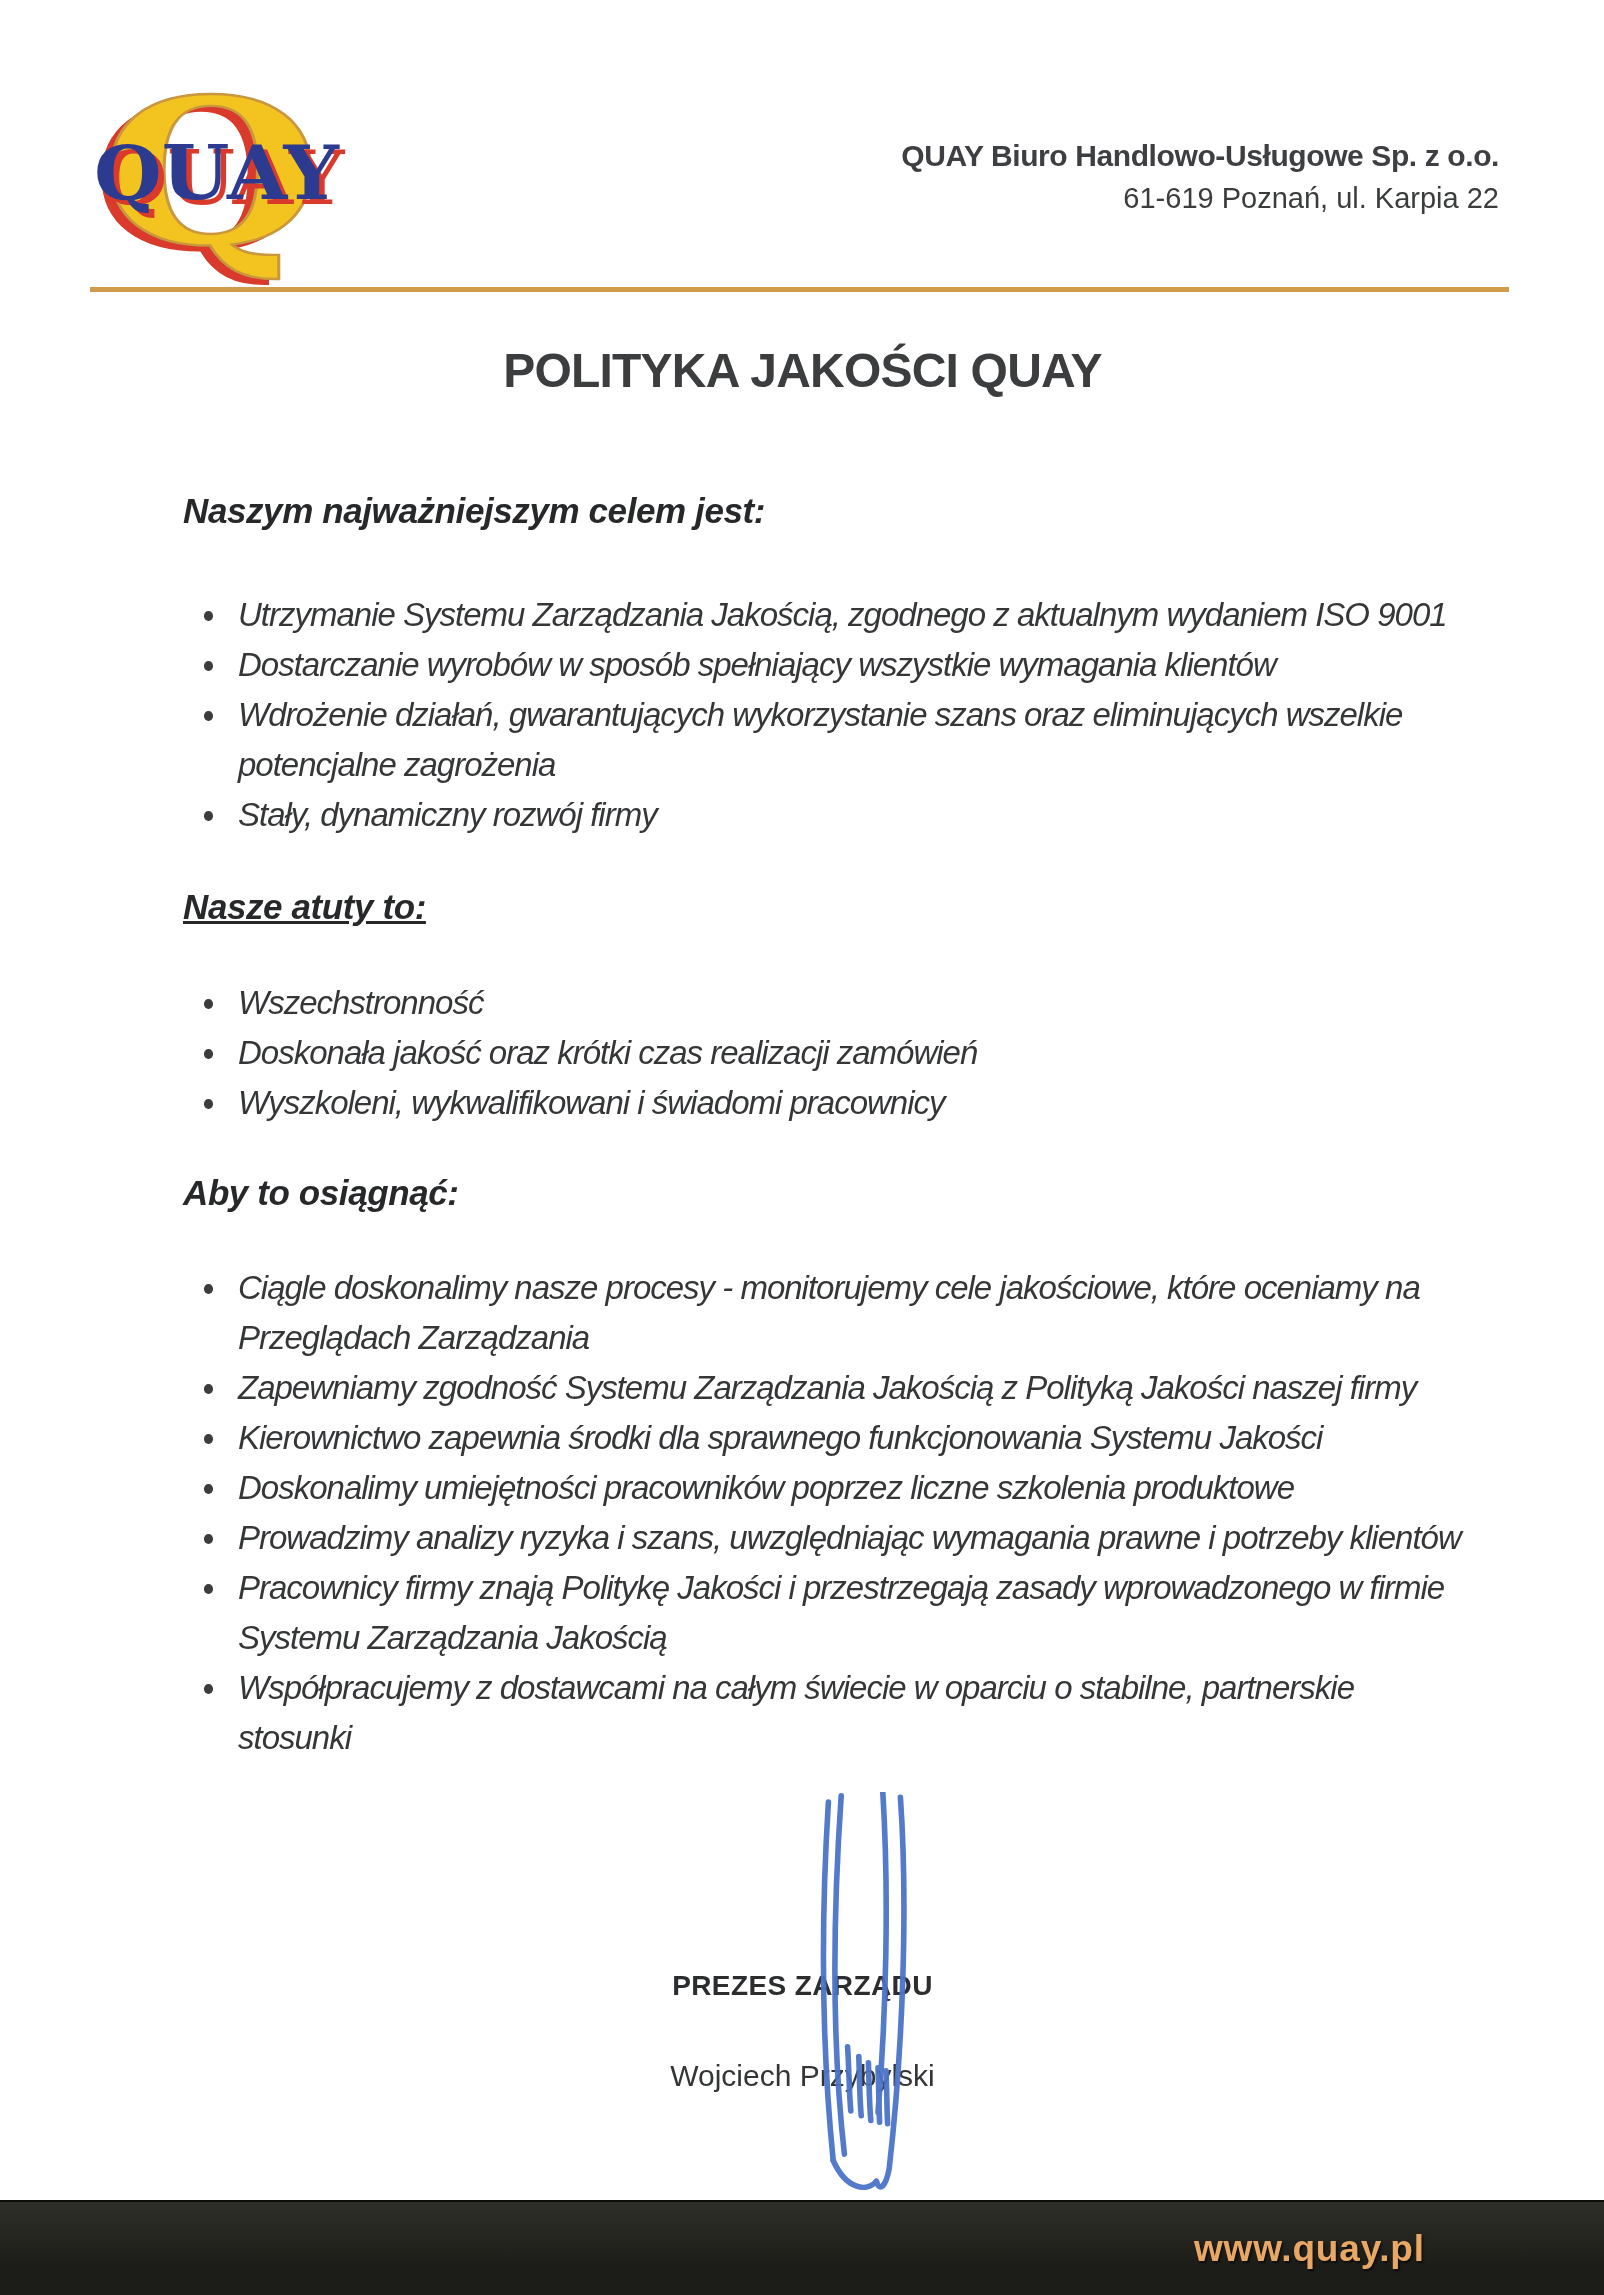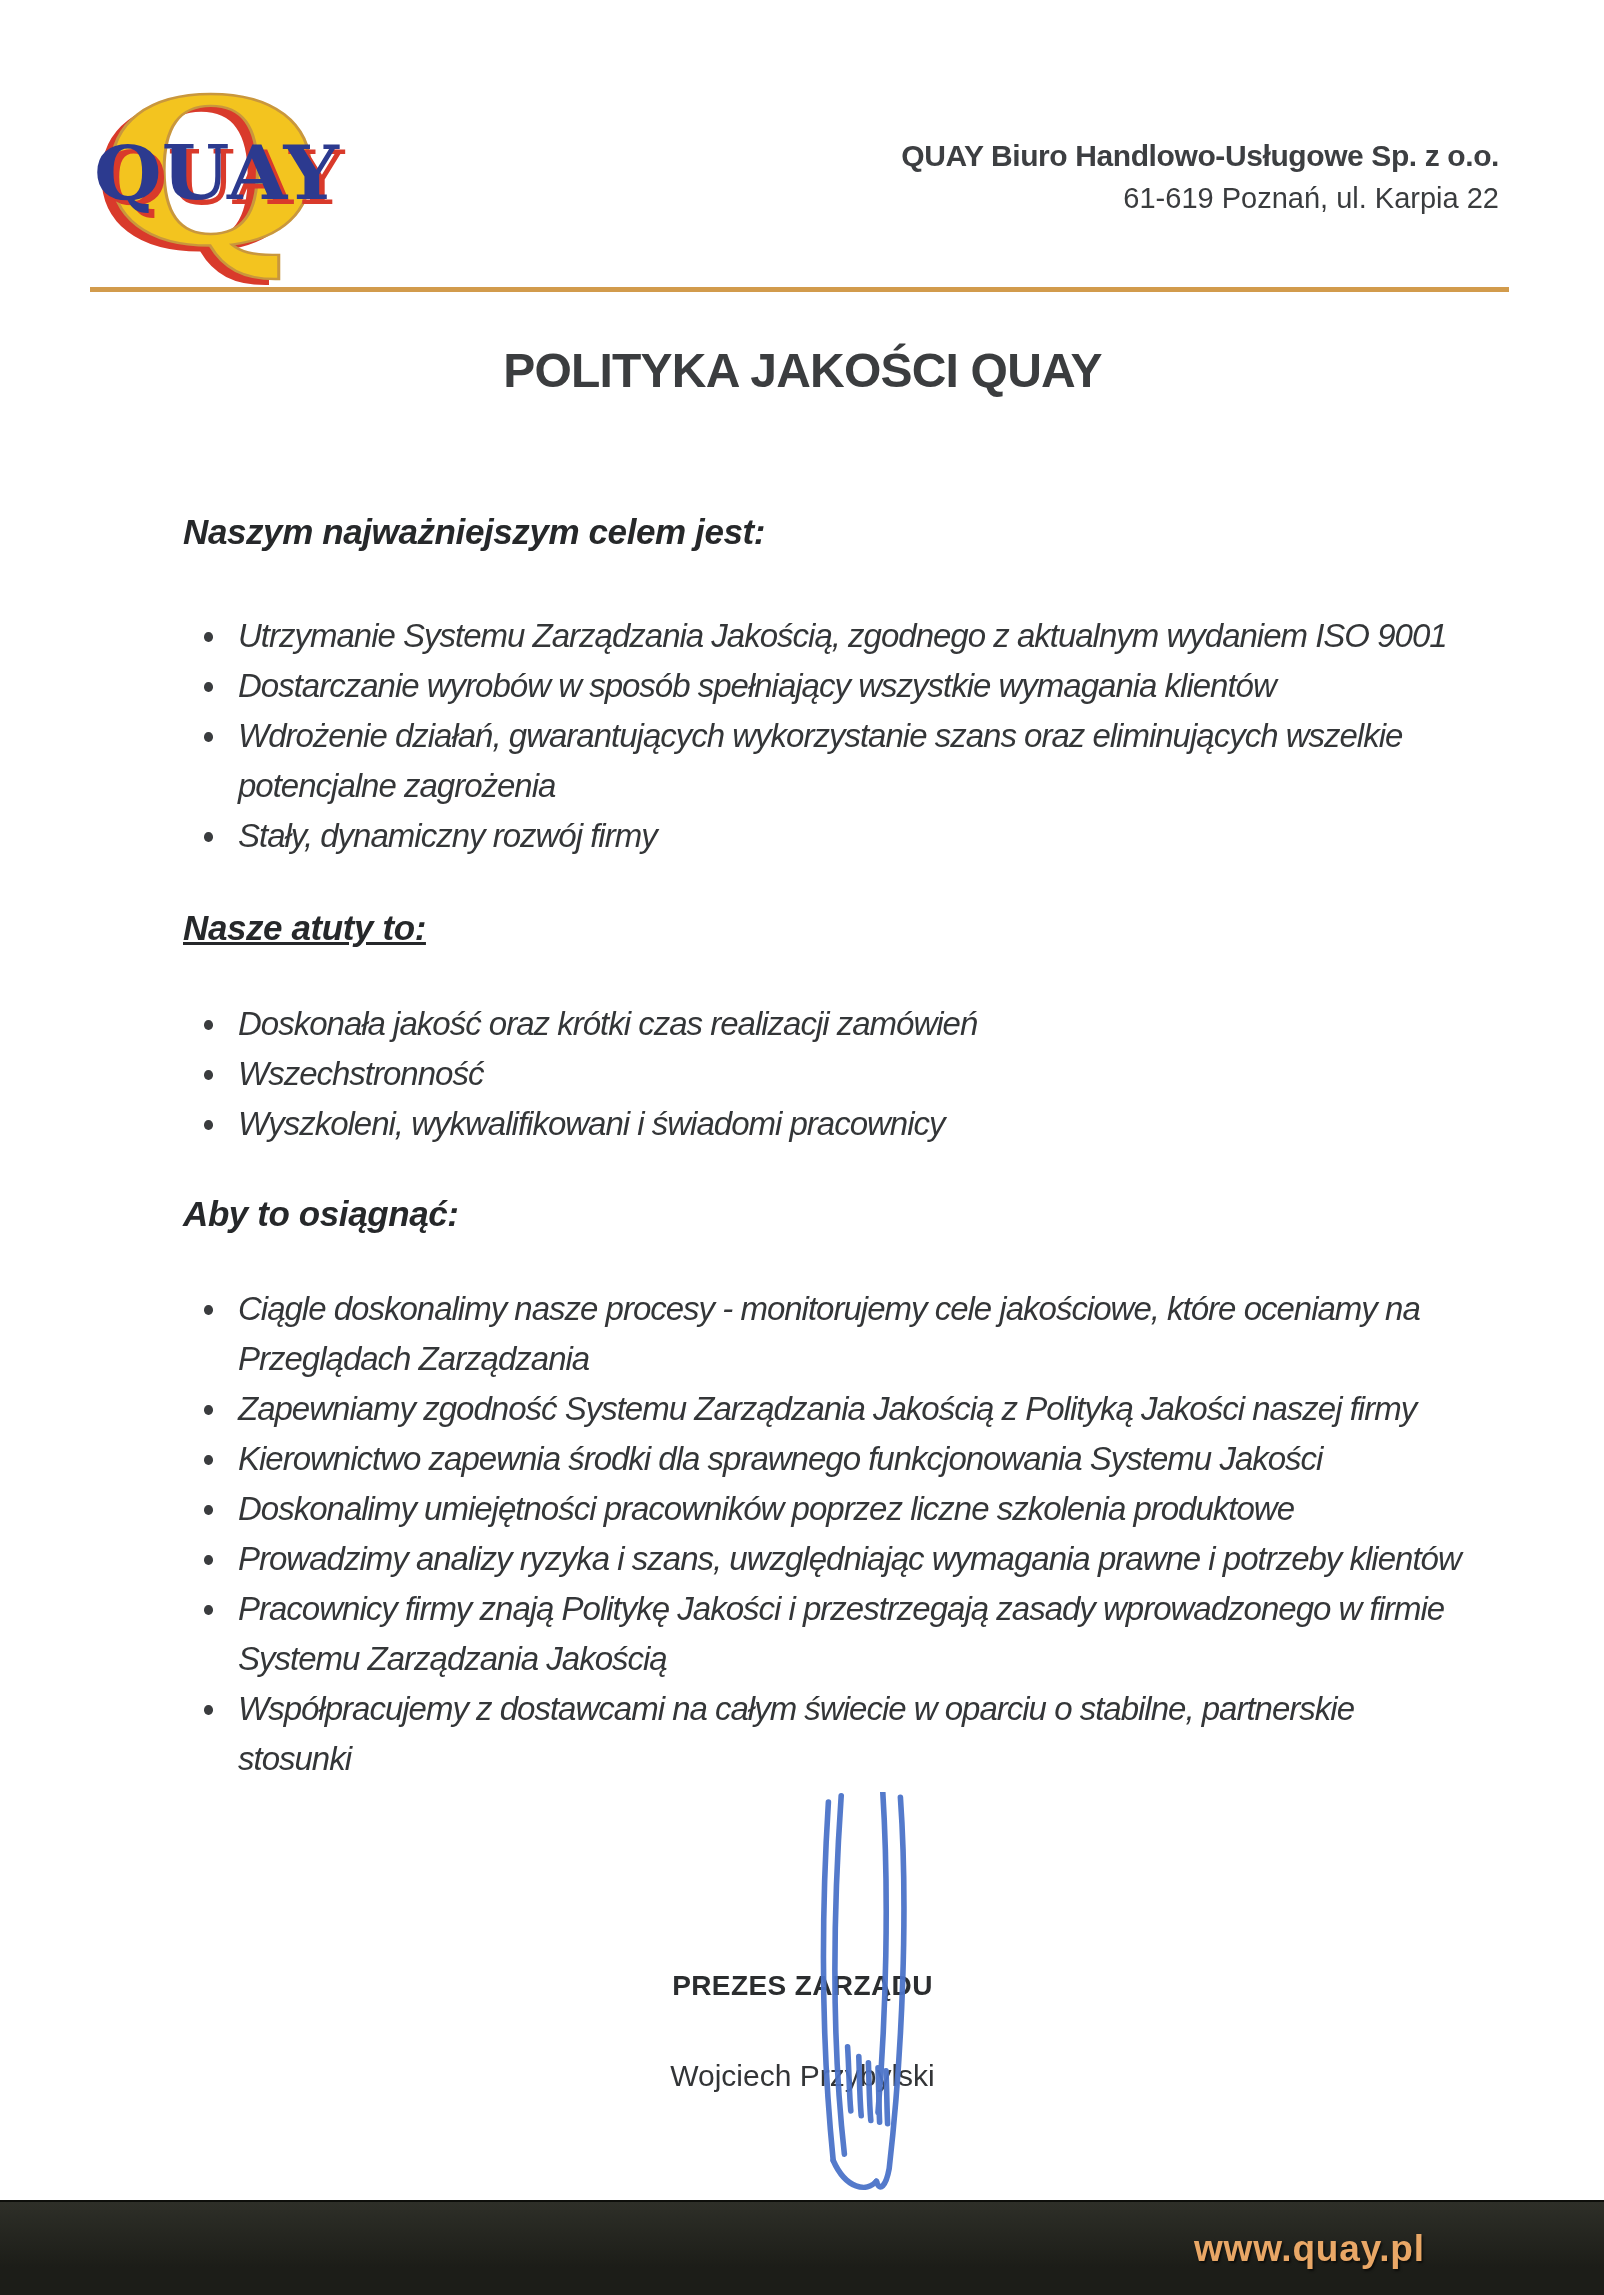--- a/index.html
+++ b/index.html
@@ -27,21 +27,21 @@
   
   .doc-title{
     position:absolute;top:343px;left:0;width:1605px;
     text-align:center;
     font-size:48px;font-weight:700;letter-spacing:-0.8px;
     color:#3b3d3f;
   }
 
   
   .content{
-    position:absolute;left:183px;top:512px;width:1284px;
+    position:absolute;left:183px;top:491px;width:1284px;
     color:#343638;
   }
   .section-heading{
     margin:0;font-style:italic;font-weight:700;
     font-size:35px;line-height:40px;letter-spacing:-0.4px;
     color:#26282a;
   }
   .bullet-list{
     list-style:none;margin:59px 0 0 0;padding:0 0 0 55px;
     font-style:italic;font-size:33px;line-height:50px;letter-spacing:-1px;
@@ -111,22 +111,22 @@
   <div class="content" id="sections">
       <h2 class="section-heading">Naszym najważniejszym celem jest:</h2>
       <ul class="bullet-list">
         <li>Utrzymanie Systemu Zarządzania Jakością, zgodnego z aktualnym wydaniem ISO 9001</li>
         <li>Dostarczanie wyrobów w sposób spełniający wszystkie wymagania klientów</li>
         <li>Wdrożenie działań, gwarantujących wykorzystanie szans oraz eliminujących wszelkie potencjalne zagrożenia</li>
         <li>Stały, dynamiczny rozwój firmy</li>
       </ul>
       <h2 class="section-heading">Nasze atuty to:</h2>
       <ul class="bullet-list">
+        <li>Wszechstronność</li>
         <li>Doskonała jakość oraz krótki czas realizacji zamówień</li>
-        <li>Wszechstronność</li>
         <li>Wyszkoleni, wykwalifikowani i świadomi pracownicy</li>
       </ul>
       <h2 class="section-heading">Aby to osiągnąć:</h2>
       <ul class="bullet-list">
         <li>Ciągle doskonalimy nasze procesy - monitorujemy cele jakościowe, które oceniamy na Przeglądach Zarządzania</li>
         <li>Zapewniamy zgodność Systemu Zarządzania Jakością z Polityką Jakości naszej firmy</li>
         <li>Kierownictwo zapewnia środki dla sprawnego funkcjonowania Systemu Jakości</li>
         <li>Doskonalimy umiejętności pracowników poprzez liczne szkolenia produktowe</li>
         <li>Prowadzimy analizy ryzyka i szans, uwzględniając wymagania prawne i potrzeby klientów</li>
         <li>Pracownicy firmy znają Politykę Jakości i przestrzegają zasady wprowadzonego w firmie Systemu Zarządzania Jakością</li>

